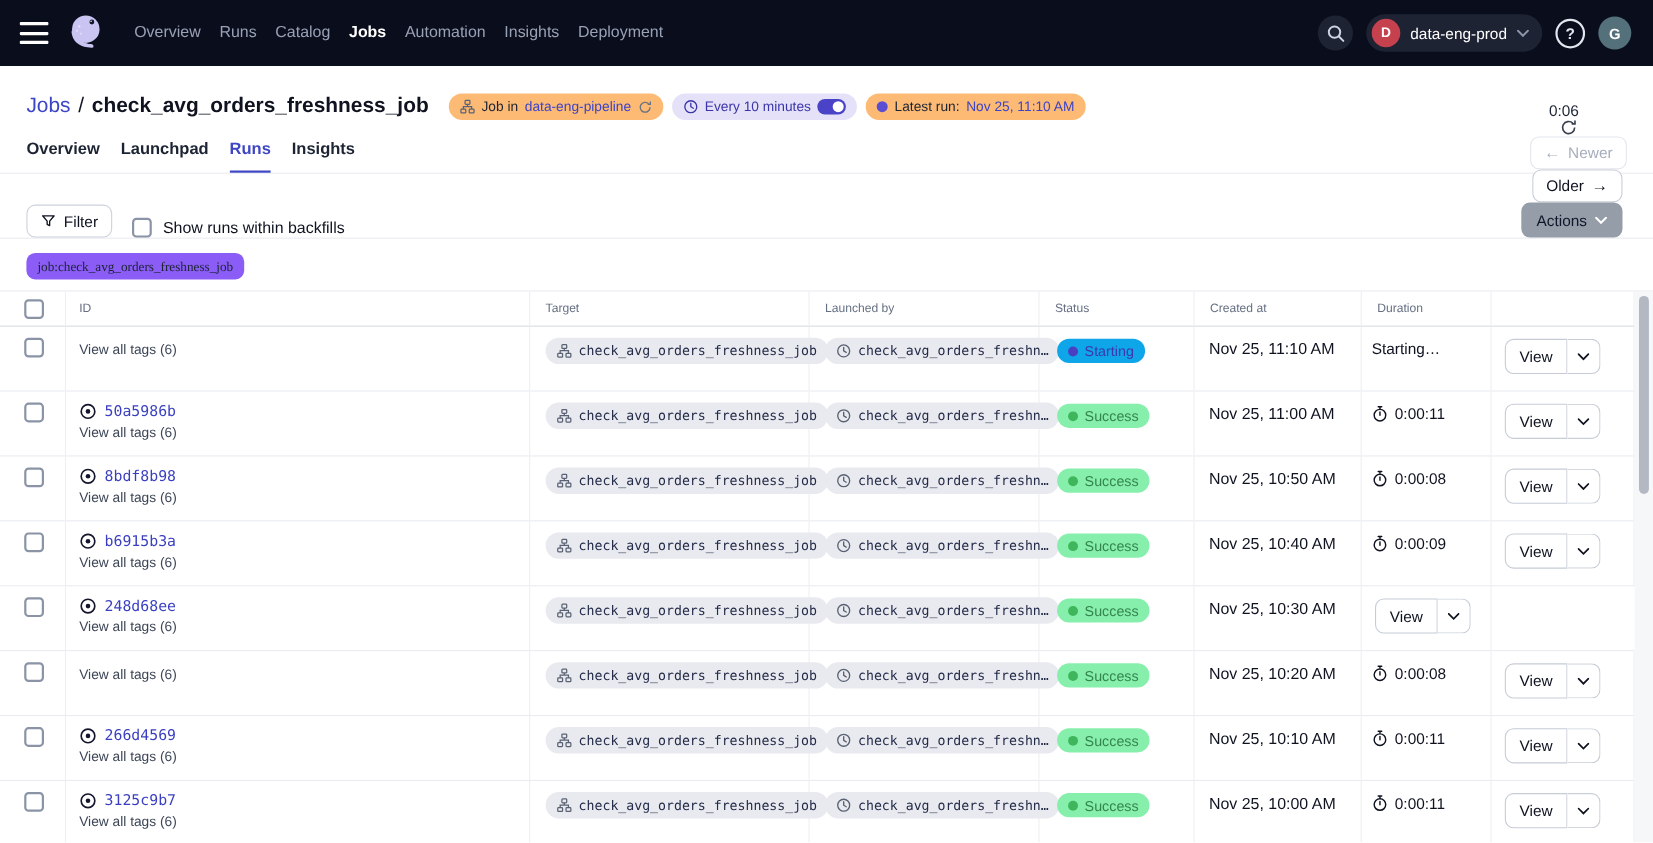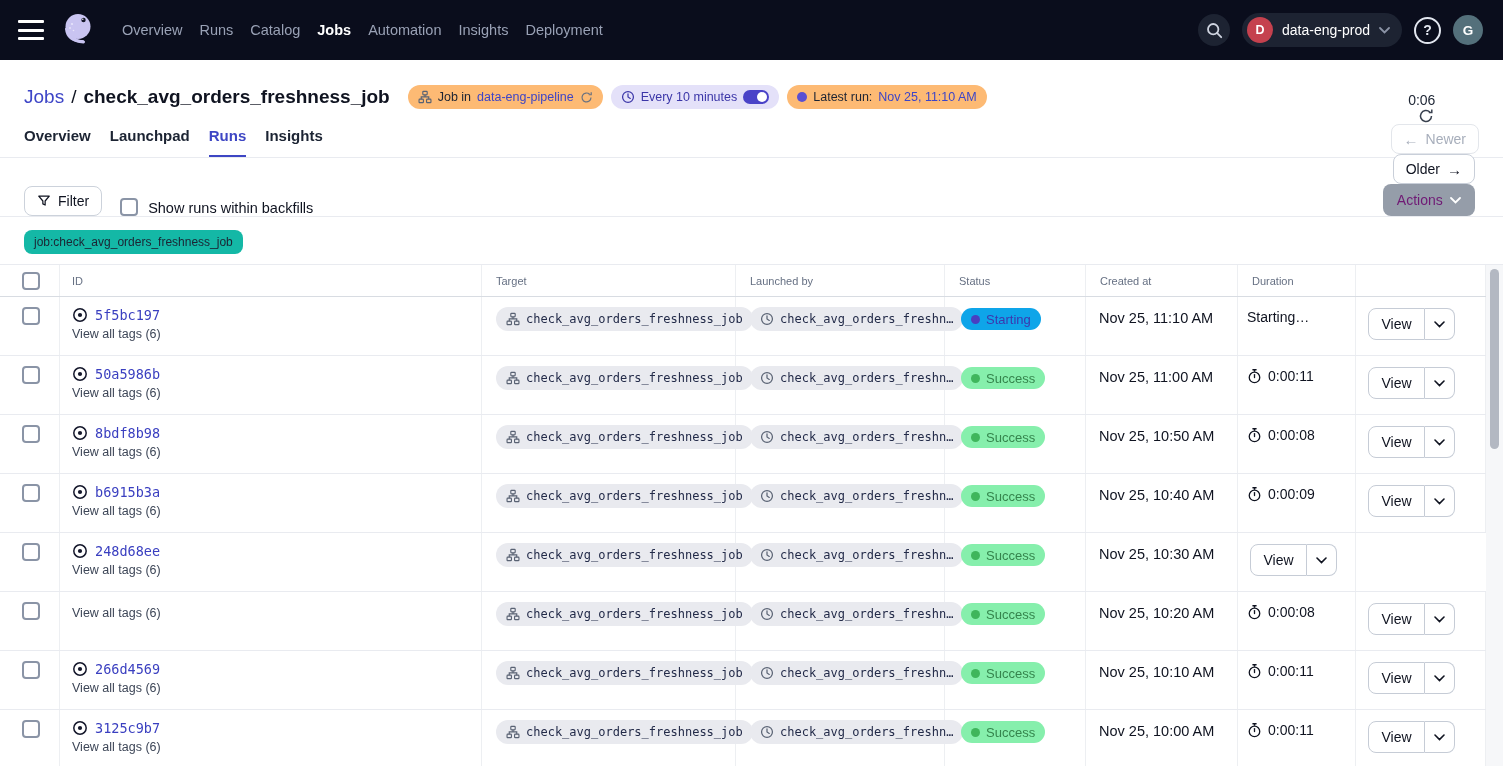--- a/index.html
+++ b/index.html
@@ -45,26 +45,26 @@
   
   .toolbar { height:59px; display:flex; align-items:flex-end; padding:0 24px; border-bottom:1px solid #e9ebf0; }
   .btn { display:inline-flex; align-items:center; justify-content:center; gap:7px; height:30px; border-radius:8px; border:1px solid #ccd2db; background:#fff; font-size:14px; color:#0f1320; padding:0 12px; cursor:pointer; font-family:inherit; }
   .checkbox { width:18px; height:18px; border:2px solid #8a94a6; border-radius:4px; background:#fff; display:inline-block; cursor:pointer; }
   .backfills-label { font-size:14.5px; margin-left:10px; }
   .toolbar-right { margin-left:auto; display:flex; align-items:center;flex-direction:column; }
   .countdown { font-size:14px; color:#1c2433; }
   .refresh-icon { margin-left:8px; display:flex; }
   .btn.newer { margin-left:26px; border-color:#e3e6eb; color:#a7aebb; cursor:default; }
   .btn.older { margin-left:24px; border-color:#c9cfd9; }
-  .btn.actions { margin-left:14px; height:32px; background:#959da9; border:none; color:#701a75; padding:0 14px; }
+  .btn.actions { margin-left:14px; height:32px; background:#959da9; border:none; color:#0f172a; padding:0 14px; }
   .arrow-glyph { font-size:15px; line-height:1; }
 
   
   .tag-row { height:47px; padding:13px 24px 0; }
-  .tag { display:inline-flex; align-items:center; height:24px; border-radius:8px; background:#14b8a6; padding:0 10px; font-family:Liberation Sans, sans-serif; font-size:12px; color:#1c2433; }
+  .tag { display:inline-flex; align-items:center; height:24px; border-radius:8px; background:#8b5cf6; padding:0 10px; font-family:Liberation Serif, serif; font-size:12px; color:#1c2433; }
 
   
   .table-wrap { border-top:1px solid #e9ebf0; display:flex; height:502px; overflow:hidden; }
   .grid { width:1486px; }
   .thead, .trow { display:grid; grid-template-columns:60px 422px 254px 209px 141px 152px 118px 130px; }
   .thead { height:32px; border-bottom:1px solid #d8dce2; }
   .th { font-size:11px; color:#667083; display:flex; align-items:center; padding-left:14px; border-right:1px solid #edeff2; }
   .th.c-check { padding-left:22px; } .th.c-id { padding-left:12px; }
   .trow { height:59px; border-bottom:1px solid #e9ebf0; }
   .td { border-right:1px solid #edeff2; padding-top:11px; }
@@ -248,29 +248,20 @@
       <div class="th">Launched by</div>
       <div class="th">Status</div>
       <div class="th">Created at</div>
       <div class="th">Duration</div>
       <div class="th"></div>
     </div>
     <div id="table-body">
   <div class="trow">
     <div class="td c-check"><span class="checkbox"></span></div>
     <div class="td c-id">
-      <div class="id-line">
-        <span>
-          <svg width="16" height="16" viewBox="0 0 16 16">
-                  <circle cx="8" cy="8" r="6.2" fill="none" stroke="#13162a" stroke-width="1.5"></circle>
-                  <circle cx="8" cy="8" r="2.1" fill="#13162a"></circle>
-                </svg>
-        </span>
-        <a class="id-link">5f5bc197</a>
-      </div>
       <div class="tags-link">View all tags (6)</div>
     </div>
     <div class="td c-target">
       <span class="pill">
         <span class="icon">
           <svg width="14" height="14" viewBox="0 0 16 16" stroke="currentColor" stroke-width="1.3" fill="none">
                   <rect x="5.5" y="1.5" width="5" height="4" rx="0.8"></rect>
                   <rect x="1.2" y="10.5" width="5" height="4" rx="0.8"></rect>
                   <rect x="9.8" y="10.5" width="5" height="4" rx="0.8"></rect>
                   <path d="M8 5.5v2.3M3.7 10.5V7.8h8.6v2.7"></path>

